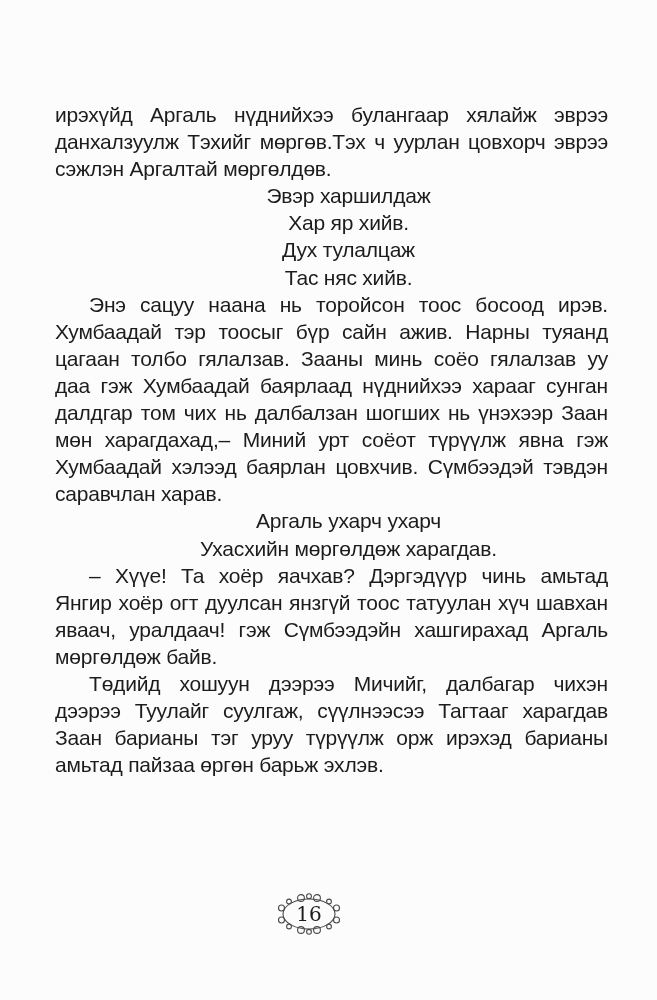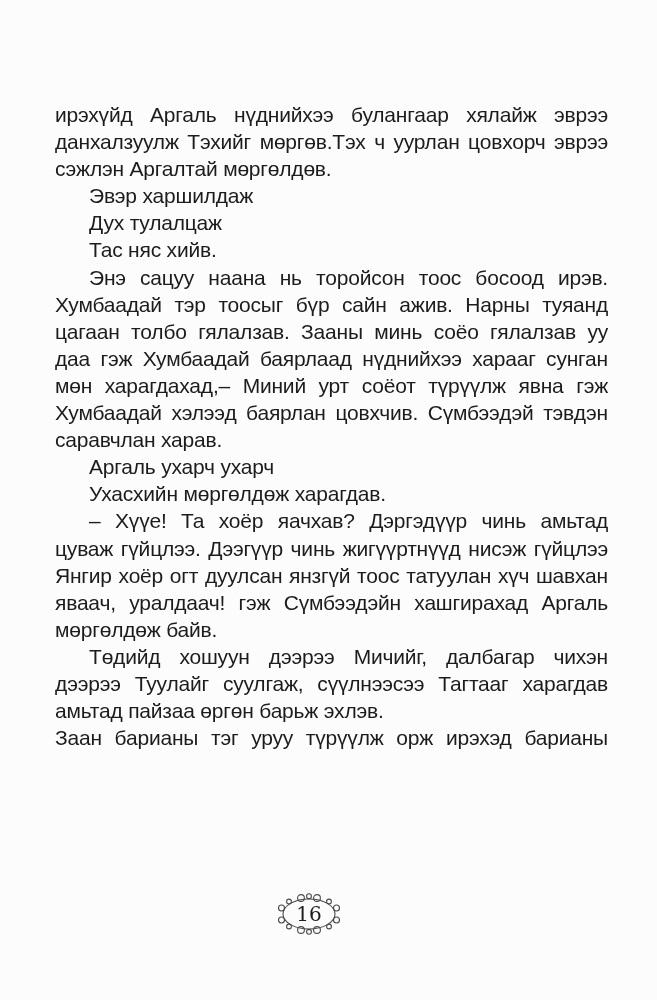--- a/index.html
+++ b/index.html
@@ -31,20 +31,21 @@
   .line {
     white-space: normal;
     text-align: left;
   }
   .line.justify {
     text-align: justify;
     text-align-last: justify;
   }
   .line.indent {
     padding-left: 34px;
+    text-align: center;
   }
   .page-number-wrap {
     position: absolute;
     top: 891px;
     left: calc(50% - 20px);
     transform: translateX(-50%);
     width: 70px;
     height: 46px;
   }
   .page-number-wrap svg text {
@@ -54,40 +55,41 @@
 </head>
 <body>
 
 <div class="page">
 
   <div class="text-block">
       <div class="line justify">ирэхүйд Аргаль нүднийхээ булангаар хялайж эврээ</div>
       <div class="line justify">данхалзуулж Тэхийг мөргөв.Тэх ч уурлан цовхорч эврээ</div>
       <div class="line">сэжлэн Аргалтай мөргөлдөв.</div>
       <div class="line indent">Эвэр харшилдаж</div>
+      <div class="line indent">Хар яр хийв.</div>
       <div class="line indent">Дух тулалцаж</div>
       <div class="line indent">Тас няс хийв.</div>
       <div class="line indent justify">Энэ сацуу наана нь торойсон тоос босоод ирэв.</div>
       <div class="line justify">Хумбаадай тэр тоосыг бүр сайн ажив. Нарны туяанд</div>
       <div class="line justify">цагаан толбо гялалзав. Зааны минь соёо гялалзав уу</div>
       <div class="line justify">даа гэж Хумбаадай баярлаад нүднийхээ харааг сунган</div>
+      <div class="line justify">далдгар том чих нь далбалзан шогших нь үнэхээр Заан</div>
       <div class="line justify">мөн харагдахад,– Миний урт соёот түрүүлж явна гэж</div>
       <div class="line justify">Хумбаадай хэлээд баярлан цовхчив. Сүмбээдэй тэвдэн</div>
       <div class="line">саравчлан харав.</div>
       <div class="line indent">Аргаль ухарч ухарч</div>
       <div class="line indent">Ухасхийн мөргөлдөж харагдав.</div>
       <div class="line indent justify">– Хүүе! Та хоёр яачхав? Дэргэдүүр чинь амьтад</div>
-      <div class="line justify">цуваж гүйцлээ. Дээгүүр чинь жигүүртнүүд нисэж гүйцлээ</div>
       <div class="line justify">Янгир хоёр огт дуулсан янзгүй тоос татуулан хүч шавхан</div>
       <div class="line justify">яваач, уралдаач! гэж Сүмбээдэйн хашгирахад Аргаль</div>
       <div class="line">мөргөлдөж байв.</div>
       <div class="line indent justify">Төдийд хошуун дээрээ Мичийг, далбагар чихэн</div>
       <div class="line justify">дээрээ Туулайг суулгаж, сүүлнээсээ Тагтааг харагдав</div>
+      <div class="line justify">Заан барианы тэг уруу түрүүлж орж ирэхэд барианы</div>
       <div class="line">амьтад пайзаа өргөн барьж эхлэв.</div>
-      <div class="line justify">Заан барианы тэг уруу түрүүлж орж ирэхэд барианы</div>
     </div>
 
   <div class="page-number-wrap">
     <svg width="70" height="46" viewBox="0 0 70 46">
       <g stroke="#4a4a4a" fill="none" stroke-width="1.1">
         <ellipse cx="35" cy="23" rx="26" ry="15"></ellipse>
         <circle cx="27" cy="7" r="3.4"></circle>
         <circle cx="43" cy="7" r="3.4"></circle>
         <circle cx="35" cy="5.2" r="2.4"></circle>
         <circle cx="27" cy="39" r="3.4"></circle>

